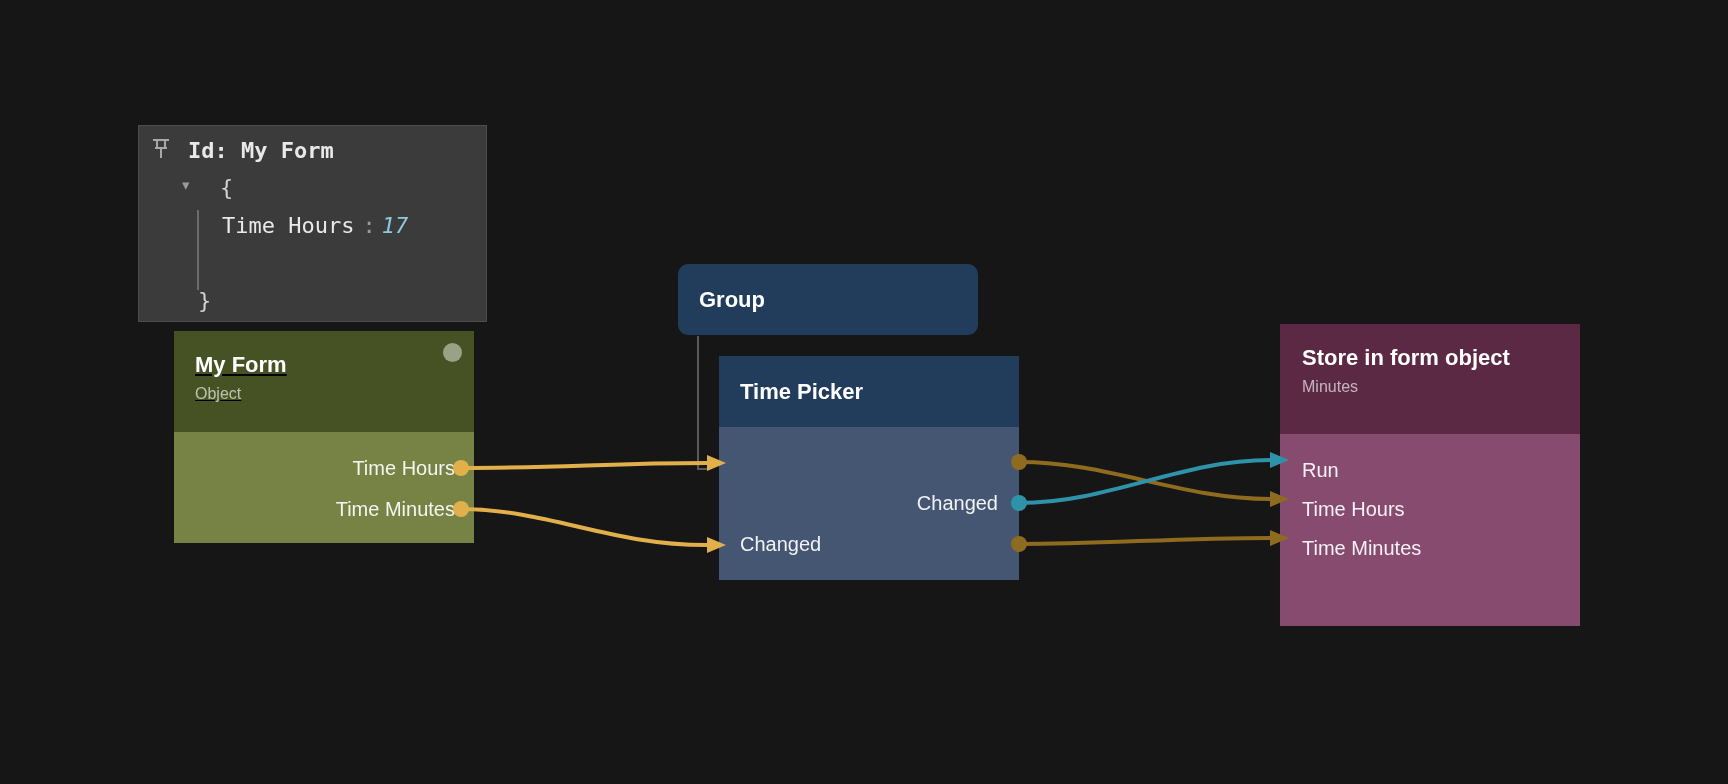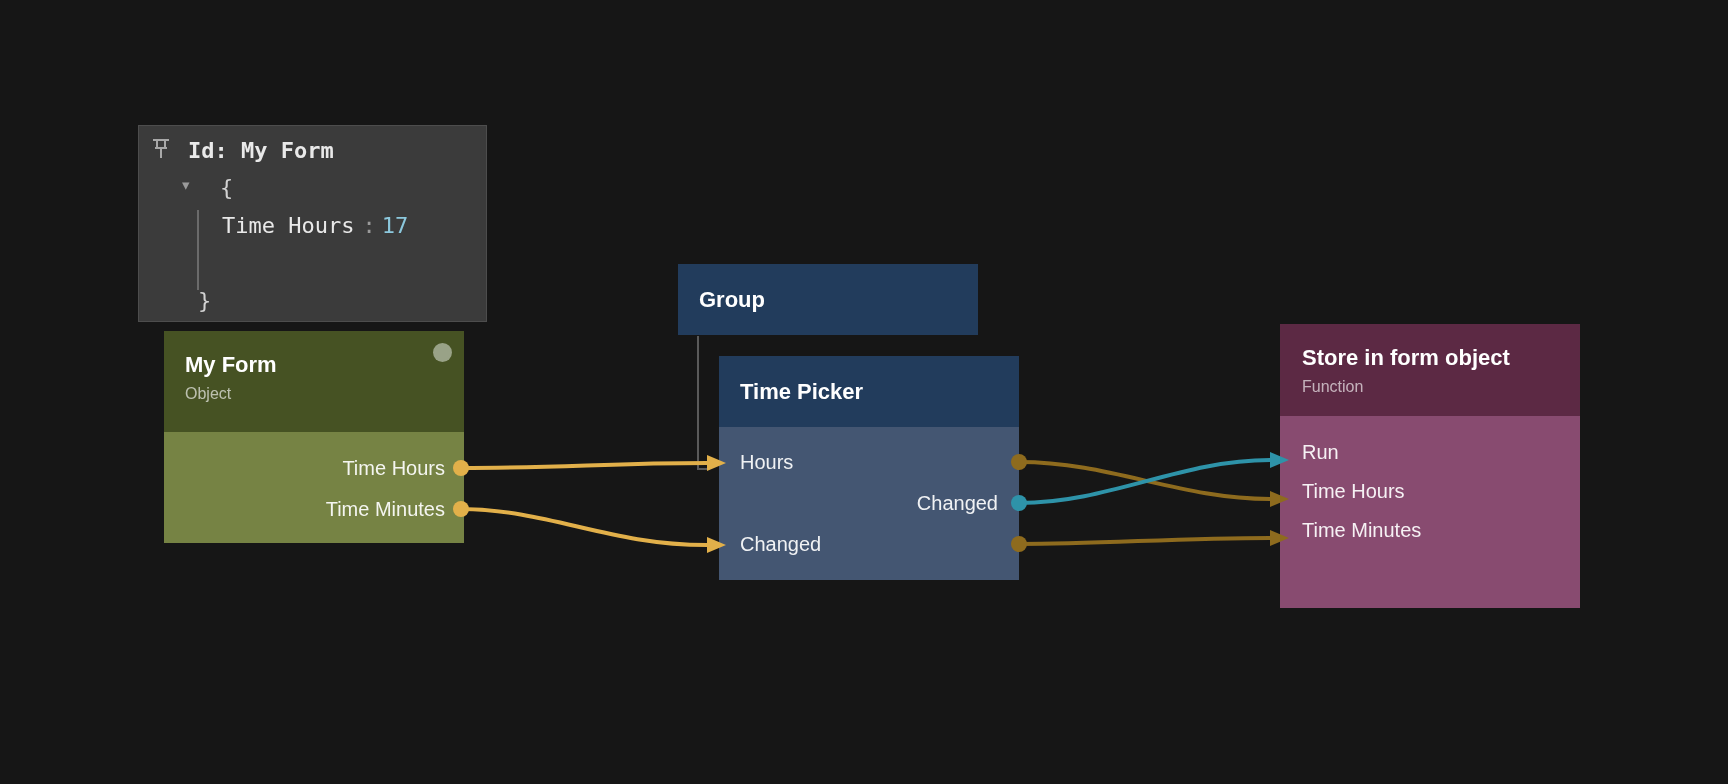--- a/index.html
+++ b/index.html
@@ -11,62 +11,62 @@
     --purple-header:#5c2944; --purple-body:#884b70;
     --wire-bright:#e2b04a; --wire-dark:#8e6b1e; --wire-teal:#2e93a9;
     --group-line:#5a5a5a;
     --title-color:#ffffff; --subtitle-color:rgba(255,255,255,0.64);
     --port-label-color:rgba(255,255,255,0.92);
   }
   html,body{margin:0;padding:0;background:var(--canvas-bg);}
   #canvas{position:relative;width:1728px;height:784px;background:var(--canvas-bg);
     overflow:hidden;font-family:"Liberation Sans",sans-serif;}
   
-  .node{position:absolute;border-radius:0;}
+  .node{position:absolute;border-radius:10px;}
   .node-header{position:relative;box-sizing:border-box;width:100%;padding:19px 21px 0 21px;}
   .node-header.center{display:flex;align-items:center;padding:0 21px;}
   .node-title{font-size:22px;font-weight:bold;color:var(--title-color);line-height:30px;white-space:nowrap;}
   .node-subtitle{font-size:16px;color:var(--subtitle-color);line-height:27px;white-space:nowrap;}
   .node-body{position:relative;width:100%;}
   .port-row{position:absolute;left:0;right:0;height:28px;line-height:28px;font-size:20px;
     color:var(--port-label-color);transform:translateY(-50%);white-space:nowrap;}
   .port-row.in{text-align:left;padding-left:21px;}
   .port-row.out{text-align:right;padding-right:19px;}
   .port-row.out.pad21{padding-right:21px;}
   
-  #node-myform{left:164px;top:331px;width:300px;height:164px;}
+  #node-myform{left:174px;top:331px;width:300px;height:164px;text-decoration:underline;}
   #node-myform .node-header{height:101px;background:var(--green-header);}
   #node-myform .node-body{height:111px;background:var(--green-body);}
   .indicator-dot{position:absolute;right:12px;top:12px;width:19px;height:19px;border-radius:50%;
     background:var(--green-dot);}
   
   #node-group{left:678px;top:264px;width:300px;height:71px;background:var(--blue-header);}
   #node-group .node-header.center{height:71px;}
   
   #node-timepicker{left:719px;top:356px;width:300px;height:224px;}
   #node-timepicker .node-header.center{height:71px;background:var(--blue-header);}
   #node-timepicker .node-body{height:153px;background:var(--blue-body);}
   
   #node-store{left:1280px;top:324px;width:300px;height:251px;}
-  #node-store .node-header{height:92px;background:var(--purple-header);padding-left:22px;}
+  #node-store .node-header{height:110px;background:var(--purple-header);padding-left:22px;}
   #node-store .node-body{height:192px;background:var(--purple-body);}
   #node-store .port-row.in{padding-left:22px;}
   
   #inspector{position:absolute;left:138px;top:125px;width:349px;height:197px;box-sizing:border-box;
     background:var(--inspector-bg);border:1px solid var(--inspector-border);z-index:50;
     font-family:"DejaVu Sans Mono","Liberation Mono",monospace;font-size:22px;color:var(--inspector-text);}
   #inspector .pin{position:absolute;left:12px;top:11px;}
   #inspector .insp-title{position:absolute;left:49px;top:11px;font-weight:bold;line-height:28px;white-space:nowrap;}
   #inspector .collapse{position:absolute;left:43px;top:50px;font-size:15px;color:var(--inspector-muted);
     font-family:"Liberation Sans",sans-serif;}
   #inspector .guide{position:absolute;left:58px;top:84px;width:2px;height:80px;background:var(--inspector-guide);}
   #inspector .trow{position:absolute;height:34px;line-height:34px;white-space:nowrap;}
   #inspector .brace{color:#d2d2d2;}
   #inspector .sep{color:var(--inspector-muted);padding:0 6px 0 8px;}
-  #inspector .val{color:var(--inspector-value);}
+  #inspector .val{color:var(--inspector-value);font-style:italic;}
   #row-open{left:81px;top:45px;}
   #row-th{left:83px;top:83px;}
   #row-tm{left:83px;top:121px;}
   #row-close{left:59px;top:158px;}
   
   #wires{position:absolute;left:0;top:0;z-index:40;pointer-events:none;}
   .wire{fill:none;stroke-width:4;stroke-linecap:round;}
   .wire.bright{stroke:var(--wire-bright);}
   .wire.dark{stroke:var(--wire-dark);}
   .wire.teal{stroke:var(--wire-teal);}
@@ -118,30 +118,29 @@
     <div class="node-header center">
       <div class="node-title">Group</div>
     </div>
   </div>
 
   <div class="node" id="node-timepicker">
     <div class="node-header center">
       <div class="node-title">Time Picker</div>
     </div>
     <div class="node-body">
-      <div class="port-row in" style="top:35px">Hours</div>
       <div class="port-row out pad21" style="top:76px">Changed</div>
       <div class="port-row in" style="top:117px">Changed</div>
     </div>
   </div>
 
   <div class="node" id="node-store">
     <div class="node-header">
       <div class="node-title">Store in form object</div>
-      <div class="node-subtitle">Function</div>
+      <div class="node-subtitle">Minutes</div>
     </div>
     <div class="node-body">
       <div class="port-row in" style="top:36px">Run</div>
       <div class="port-row in" style="top:75px">Time Hours</div>
       <div class="port-row in" style="top:114px">Time Minutes</div>
     </div>
   </div>
 
   <svg id="wires" width="1728" height="784" viewBox="0 0 1728 784">
 

